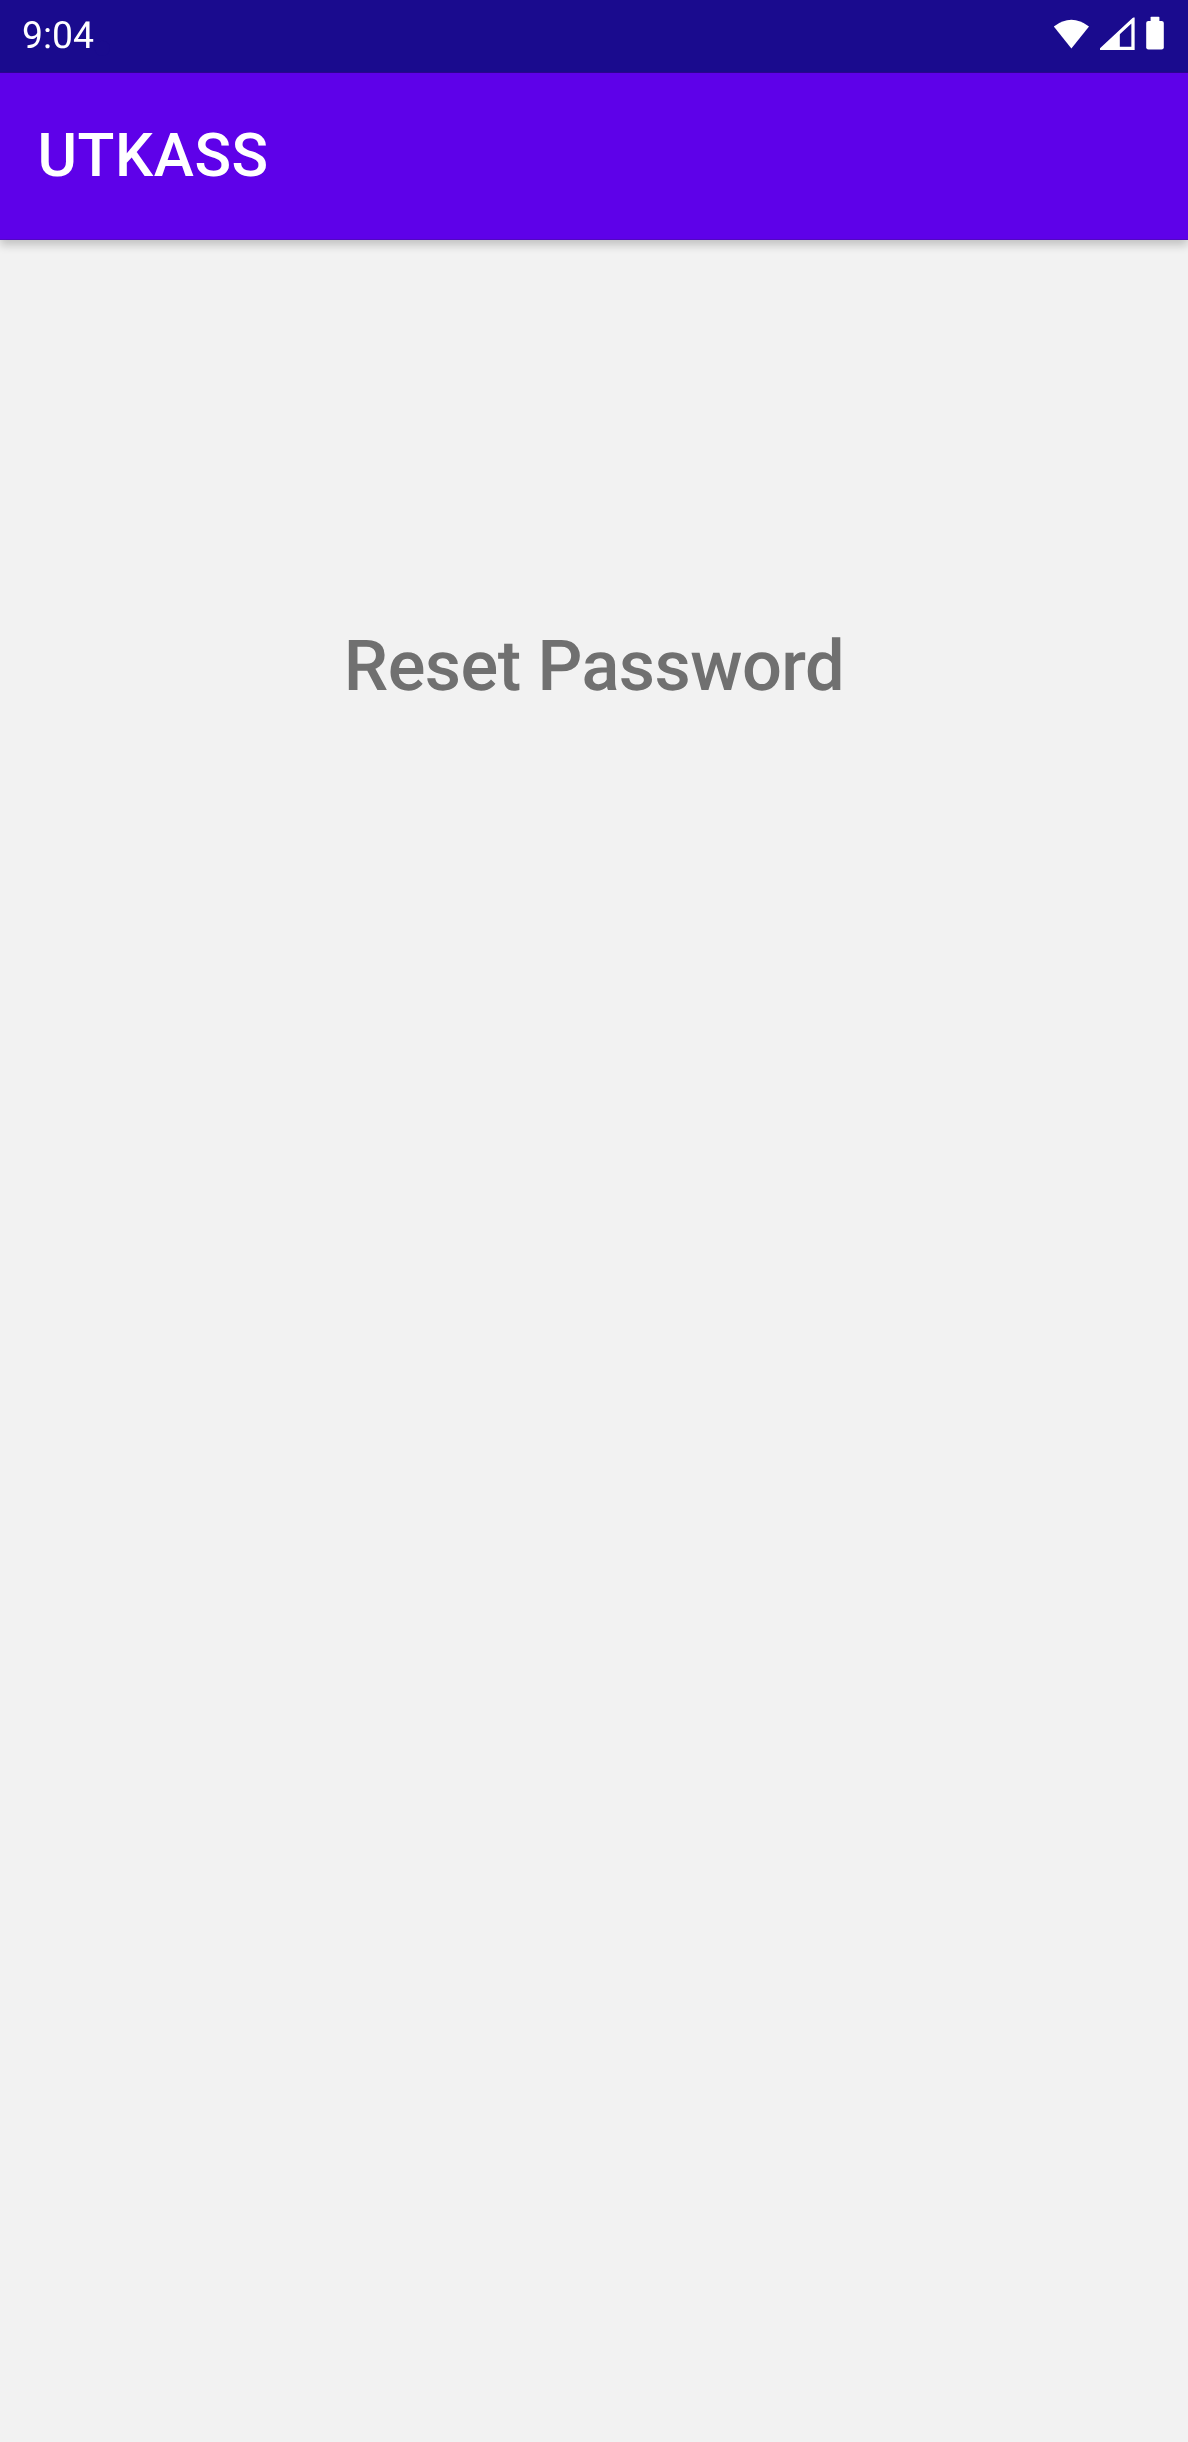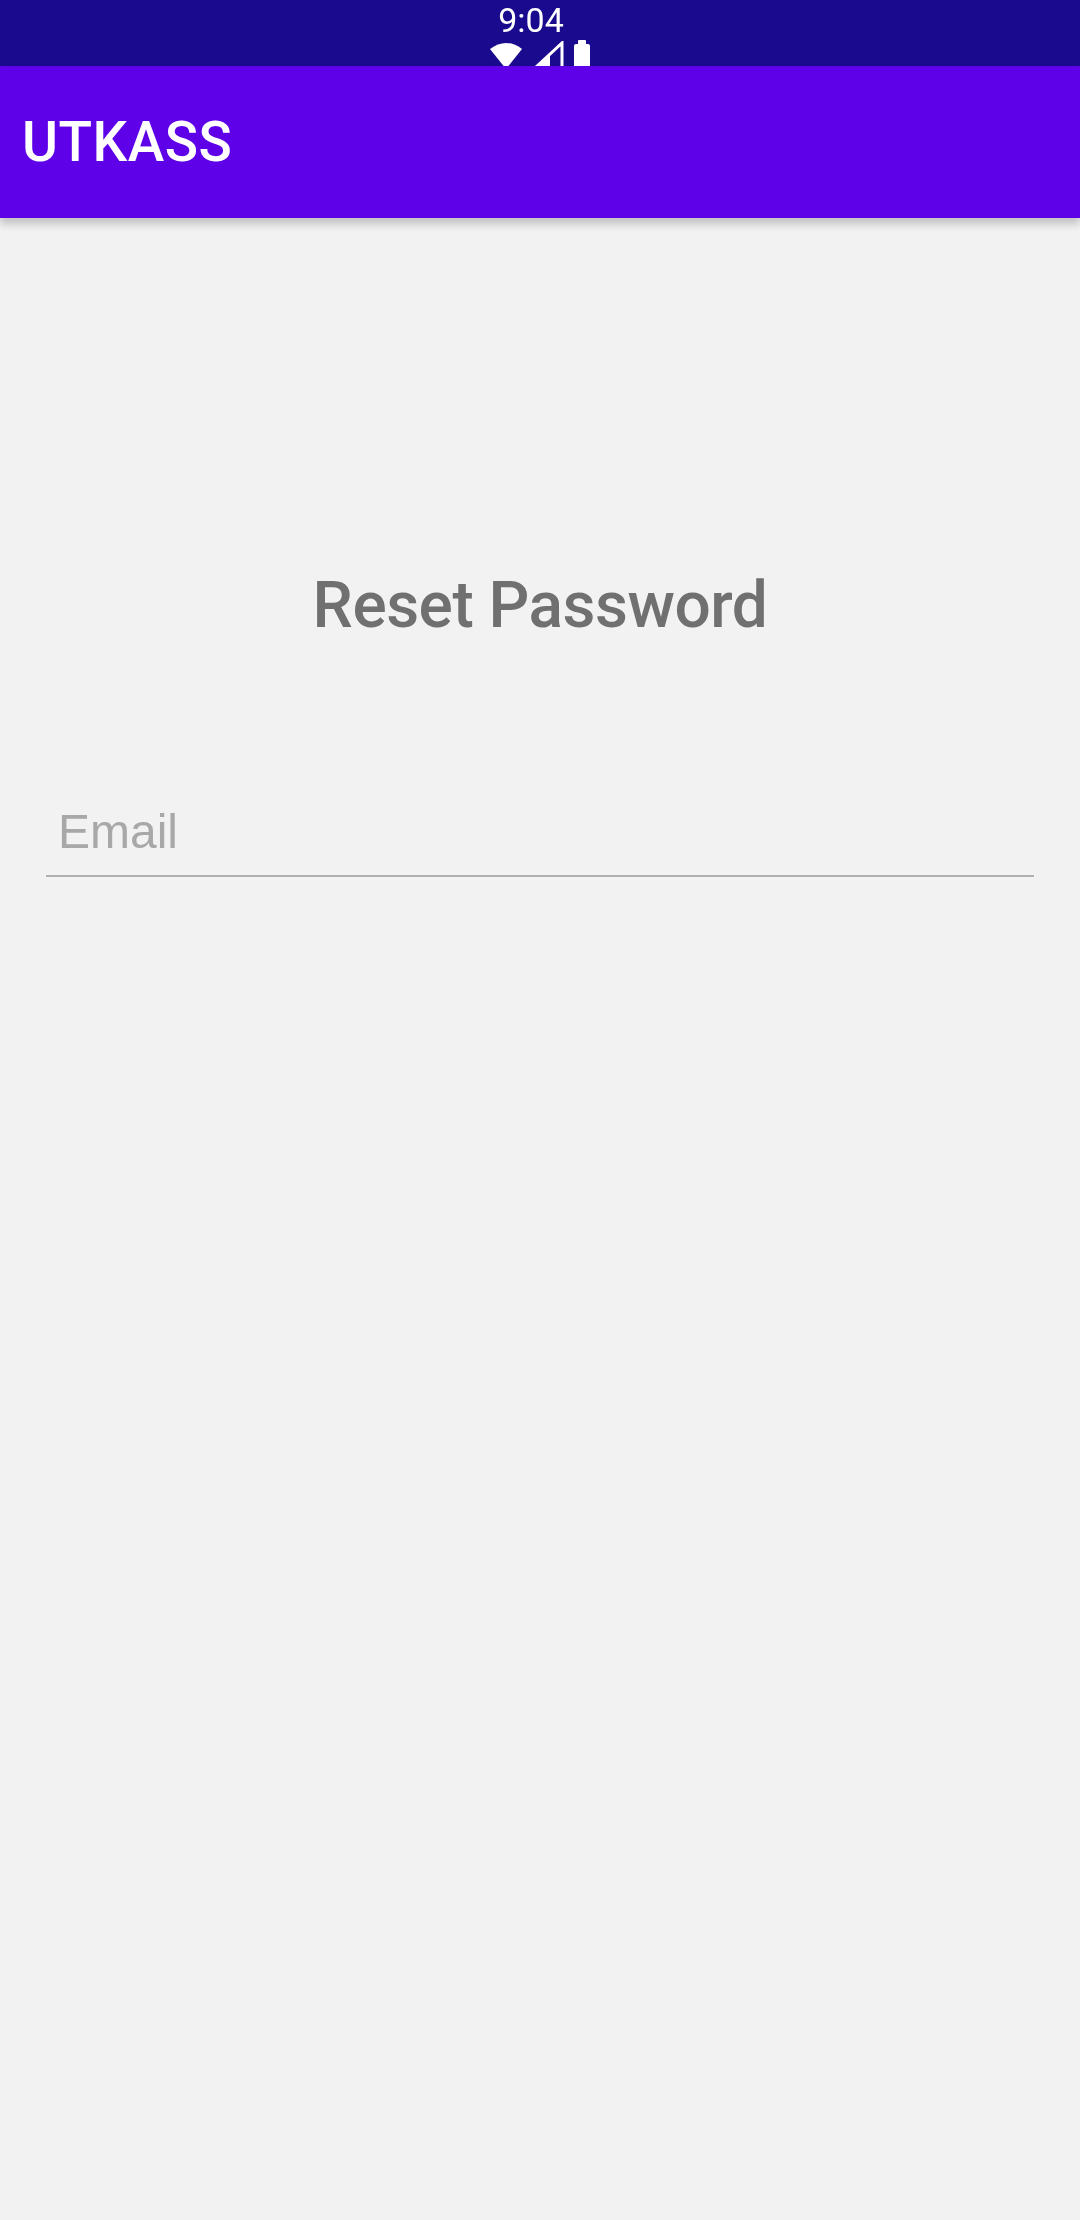--- a/index.html
+++ b/index.html
@@ -15,42 +15,41 @@
       overflow: hidden;
     }
     .status-bar {
       height: 66px;
       background: #1a0b8e;
       display: flex;
       justify-content: space-between;
       align-items: center;
       padding: 0 20px;
       color: #fff;
-      flex-direction: column;
     }
     .status-left {
       display: flex;
       align-items: center;
       gap: 18px;
     }
     .status-time {
       font-size: 34px;
       font-weight: 400;
     }
     .status-right {
       display: flex;
       align-items: center;
       gap: 8px;
     }
     .app-bar {
       height: 152px;
       background: #5e01e9;
       display: flex;
       align-items: center;
-      padding: 0 22px;
+      padding: 0 34px;
       box-shadow: 0 6px 8px rgba(0,0,0,0.2);
       position: relative;
       z-index: 2;
     }
     .app-title {
       color: #fff;
       font-size: 55px;
       font-weight: 500;
       letter-spacing: 0.5px;
     }
@@ -160,23 +159,20 @@
     </span>
   </div>
 </div>
 
 <div class="app-bar">
   <span class="app-title">UTKASS</span>
 </div>
 
 <div class="content">
   <h1 class="page-title">Reset Password</h1>
-  <div class="email-container">
-    <input type="text" class="email-input" placeholder="Email" style="">
-  </div>
 </div>
 
 <div class="nav-bar">
   <div class="nav-item">
     <svg width="44" height="44" viewBox="0 0 44 44">
         <path d="M32 6 L10 22 L32 38 Z" fill="none" stroke="#fff" stroke-width="4" stroke-linejoin="round"></path>
       </svg>
   </div>
   <div class="nav-item">
     <svg width="44" height="44" viewBox="0 0 44 44">

